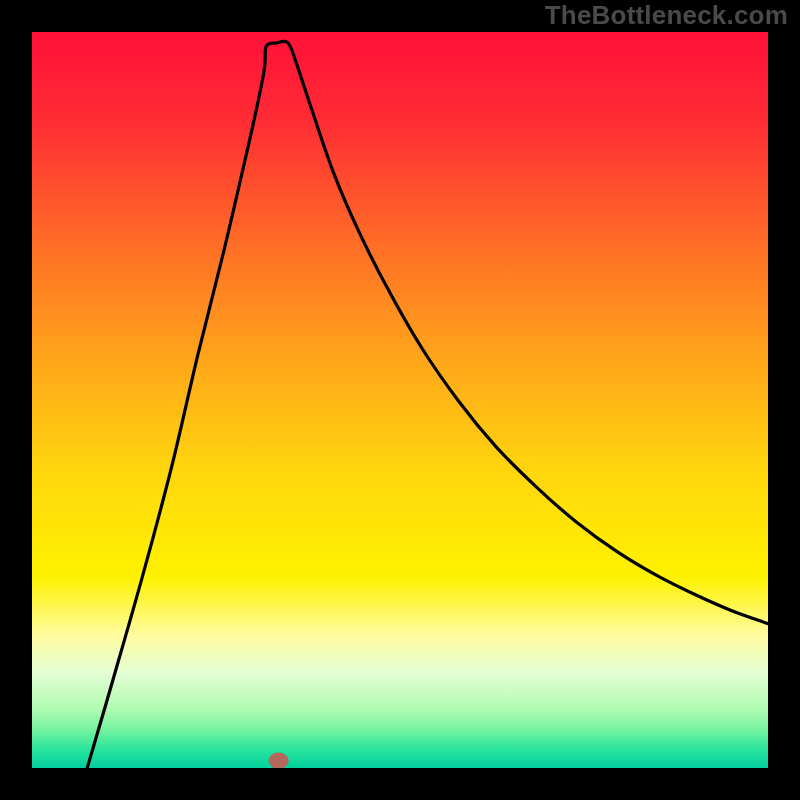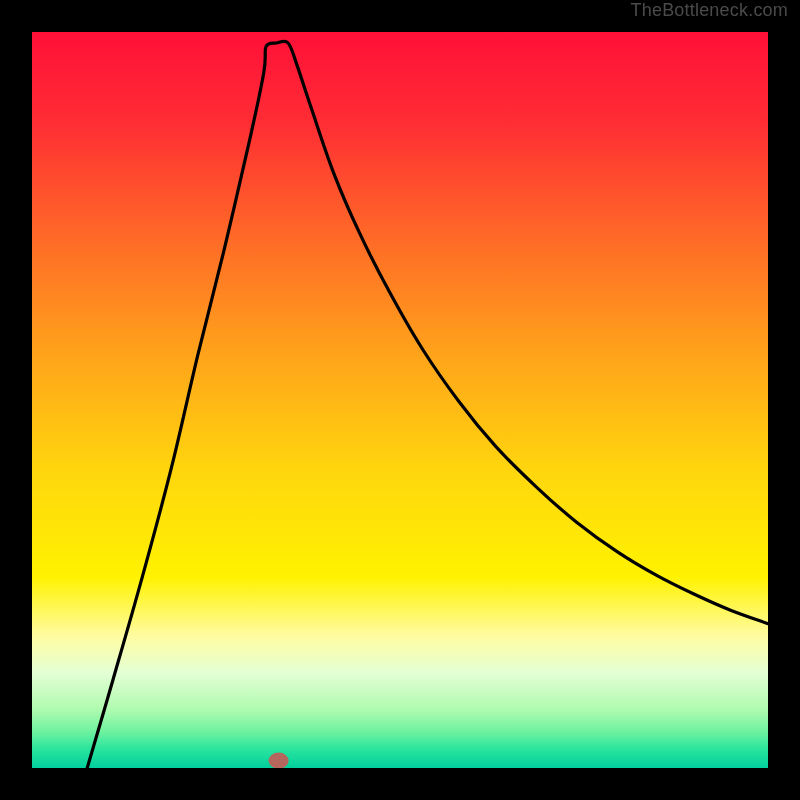--- a/index.html
+++ b/index.html
@@ -15,22 +15,22 @@
     position: relative;
     width: 800px;
     height: 800px;
     background: #000;
   }
   .attribution {
     position: absolute;
     top: 0;
     right: 12px;
     color: #4a4a4a;
-    font-size: 18px;
-    font-weight: 400;
+    font-size: 26px;
+    font-weight: 700;
     letter-spacing: 0.2px;
   }
   .plot-area {
     position: absolute;
     left: 32px;
     top: 32px;
     width: 736px;
     height: 736px;
   }
   svg {

